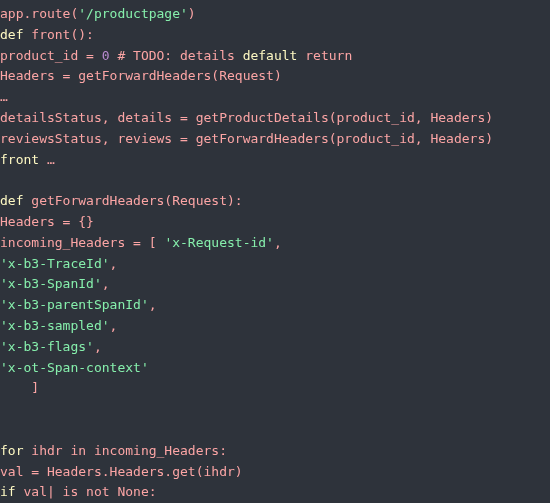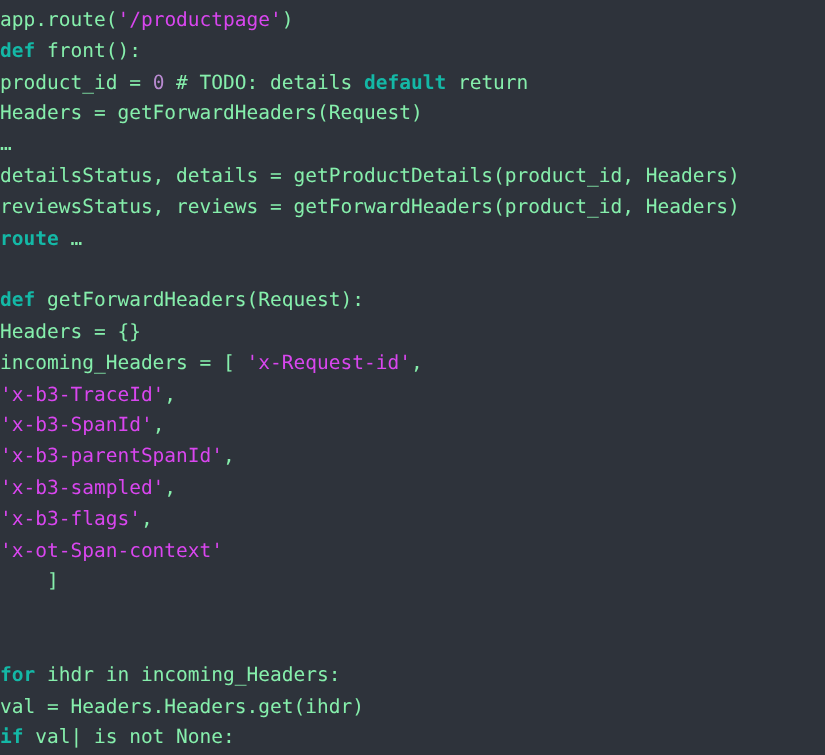--- a/index.html
+++ b/index.html
@@ -7,36 +7,36 @@
   background:#2e333b;
   font-family:Consolas,"Courier New",monospace;
   font-size:13px;
   line-height:20.8px;
   color:#cfd4da;
   width:550px;
   height:503px;
   overflow:hidden;
 }
 pre{margin:0;padding:4px 0 0 0;white-space:pre-wrap}
-.kw{color:#14b8a6;font-weight:bold}
+.kw{color:#fef9c3;font-weight:normal}
 .num{color:#b88ad0}
-.str{color:#d946ef}
-.fn{color:#86efac}
+.str{color:#86efac}
+.fn{color:#fca5a5}
 </style>
 </head>
 <body>
 
 <pre><span class="fn">app.route(</span><span class="str">'/productpage'</span><span class="fn">)</span>
 <span class="kw">def</span><span class="fn"> front():</span>
 <span class="fn">product_id = </span><span class="num">0</span><span class="fn"> # TODO: details </span><span class="kw">default</span><span class="fn"> return</span>
 <span class="fn">Headers = getForwardHeaders(Request)</span>
 <span class="fn">…</span>
 <span class="fn">detailsStatus, details = getProductDetails(product_id, Headers)</span>
 <span class="fn">reviewsStatus, reviews = getForwardHeaders(product_id, Headers)</span>
-<span class="kw">route</span><span class="fn"> …</span>
+<span class="kw">front</span><span class="fn"> …</span>
 <span class="fn"></span>
 <span class="kw">def</span><span class="fn"> getForwardHeaders(Request):</span>
 <span class="fn">Headers = {}</span>
 <span class="fn">incoming_Headers = [ </span><span class="str">'x-Request-id'</span><span class="fn">,</span>
 <span class="str">'x-b3-TraceId'</span><span class="fn">,</span>
 <span class="str">'x-b3-SpanId'</span><span class="fn">,</span>
 <span class="str">'x-b3-parentSpanId'</span><span class="fn">,</span>
 <span class="str">'x-b3-sampled'</span><span class="fn">,</span>
 <span class="str">'x-b3-flags'</span><span class="fn">,</span>
 <span class="str">'x-ot-Span-context'</span>

